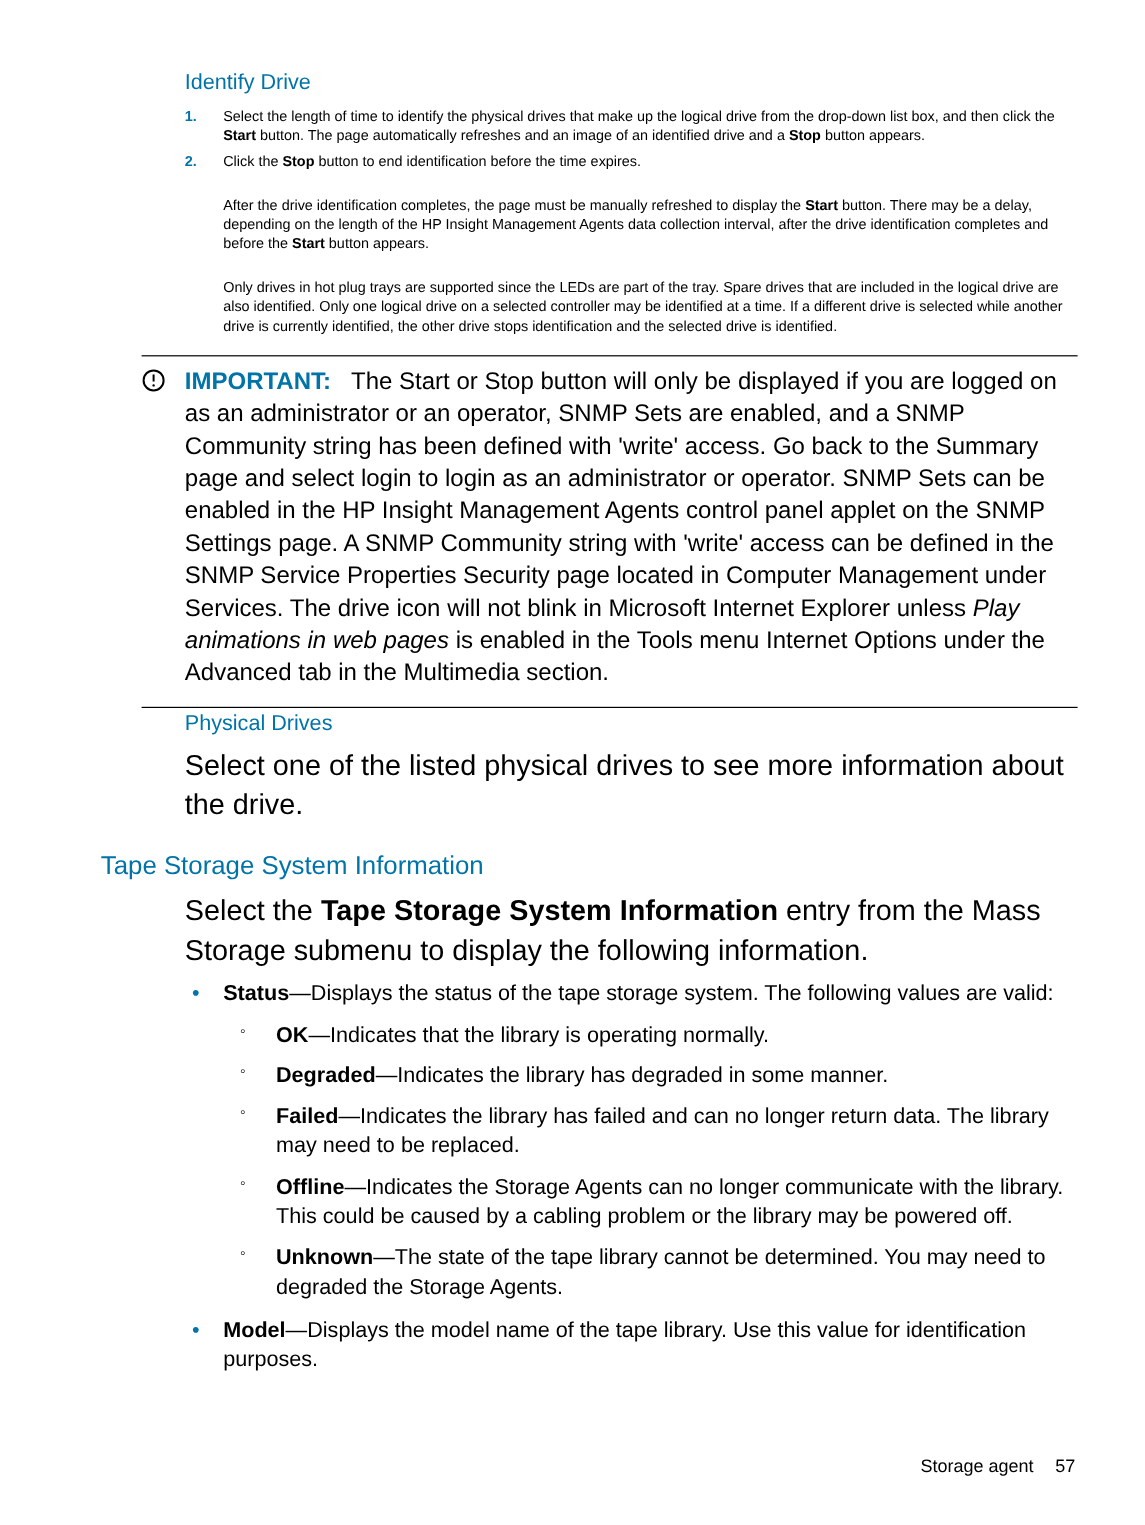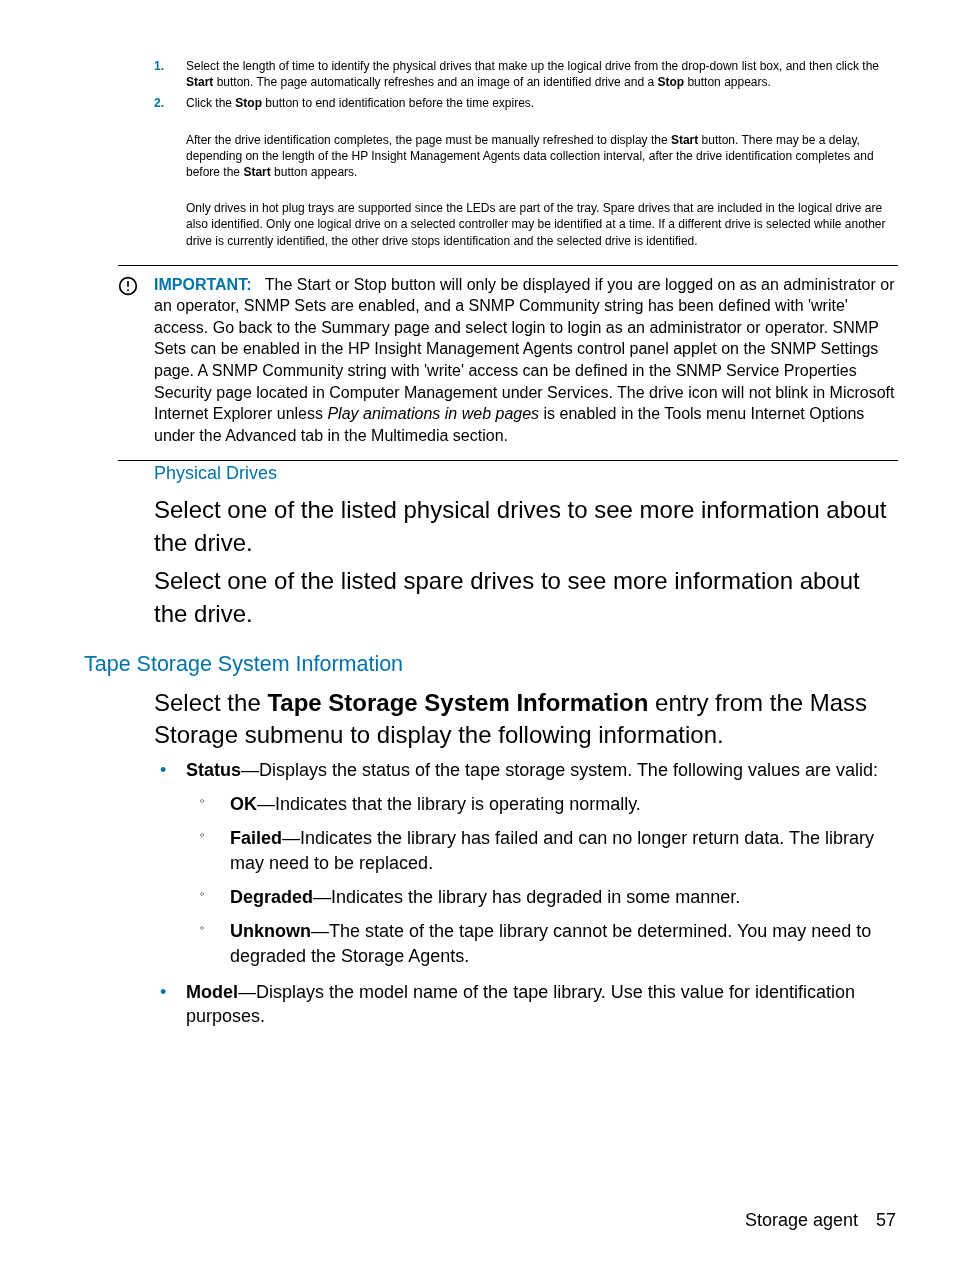--- a/index.html
+++ b/index.html
@@ -90,21 +90,21 @@
   }
   .important-block .icon-col {
     width: 36px;
     flex: 0 0 36px;
     display: flex;
     justify-content: flex-start;
     padding-top: 2px;
   }
   .important-block .text-col {
     flex: 1;
-    font-size: 16px;
+    font-size: 20px;
     line-height: 1.35;
   }
   .important-label {
     color: #0073a8;
     font-weight: 700;
   }
   .italic {
     font-style: italic;
   }
 
@@ -145,32 +145,33 @@
     left: -30px;
     top: 0;
     color: #000;
     font-size: 13px;
   }
 
   .footer {
     position: absolute;
     bottom: 40px;
     right: 58px;
-    font-size: 18px;
+    font-size: 15px;
   }
   .footer .pn {
     margin-left: 18px;
   }
 </style>
 </head>
 <body>
 
 <div class="page">
   <div class="content">
 
+    <div class="h-blue h-sub first">Identify Drive</div>
 
     <ol class="steps">
       <li>
         <span>Select the length of time to identify the physical drives that make up the logical drive from the drop-down list box, and then click the </span><b>Start</b><span> button. The page automatically refreshes and an image of an identified drive and a </span><b>Stop</b><span> button appears.</span>
       </li>
       <li>
         <span>Click the </span><b>Stop</b><span> button to end identification before the time expires.</span>
         <div class="followup">
           <span>After the drive identification completes, the page must be manually refreshed to display the </span><b>Start</b><span> button. There may be a delay, depending on the length of the HP Insight Management Agents data collection interval, after the drive identification completes and before the </span><b>Start</b><span> button appears.</span>
         </div>
@@ -191,34 +192,34 @@
       <div class="text-col">
         <span class="important-label">IMPORTANT:</span>&nbsp;&nbsp;&nbsp;<span>The Start or Stop button will only be displayed if you are logged on as an administrator or an operator, SNMP Sets are enabled, and a SNMP Community string has been defined with 'write' access. Go back to the Summary page and select login to login as an administrator or operator. SNMP Sets can be enabled in the HP Insight Management Agents control panel applet on the SNMP Settings page. A SNMP Community string with 'write' access can be defined in the SNMP Service Properties Security page located in Computer Management under Services. The drive icon will not blink in Microsoft Internet Explorer unless </span><span class="italic">Play animations in web pages</span><span> is enabled in the Tools menu Internet Options under the Advanced tab in the Multimedia section.</span>
       </div>
     </div>
 
     <hr class="rule bottom">
 
     <div class="h-blue h-sub">Physical Drives</div>
     <div class="para">Select one of the listed physical drives to see more information about the drive.</div>
 
-    <div class="para">Select one of the listed spare drives to see more information about the drive.</div>
 
     <div class="h-section">Tape Storage System Information</div>
     <div class="para">
       <span>Select the </span><b>Tape Storage System Information</b><span> entry from the Mass Storage submenu to display the following information.</span>
     </div>
 
     <ul class="bullets">
       <li>
         <b>Status</b><span>—Displays the status of the tape storage system. The following values are valid:</span>
         <ul class="sub">
           <li><b>OK</b><span>—Indicates that the library is operating normally.</span></li>
+          <li><b>Degraded</b><span>—Indicates the library has degraded in some manner.</span></li>
           <li><b>Failed</b><span>—Indicates the library has failed and can no longer return data. The library may need to be replaced.</span></li>
-          <li><b>Degraded</b><span>—Indicates the library has degraded in some manner.</span></li>
+          <li><b>Offline</b><span>—Indicates the Storage Agents can no longer communicate with the library. This could be caused by a cabling problem or the library may be powered off.</span></li>
           <li><b>Unknown</b><span>—The state of the tape library cannot be determined. You may need to degraded the Storage Agents.</span></li>
         </ul>
       </li>
       <li><b>Model</b><span>—Displays the model name of the tape library. Use this value for identification purposes.</span></li>
 
     </ul>
 
   </div>
 
   <div class="footer">

